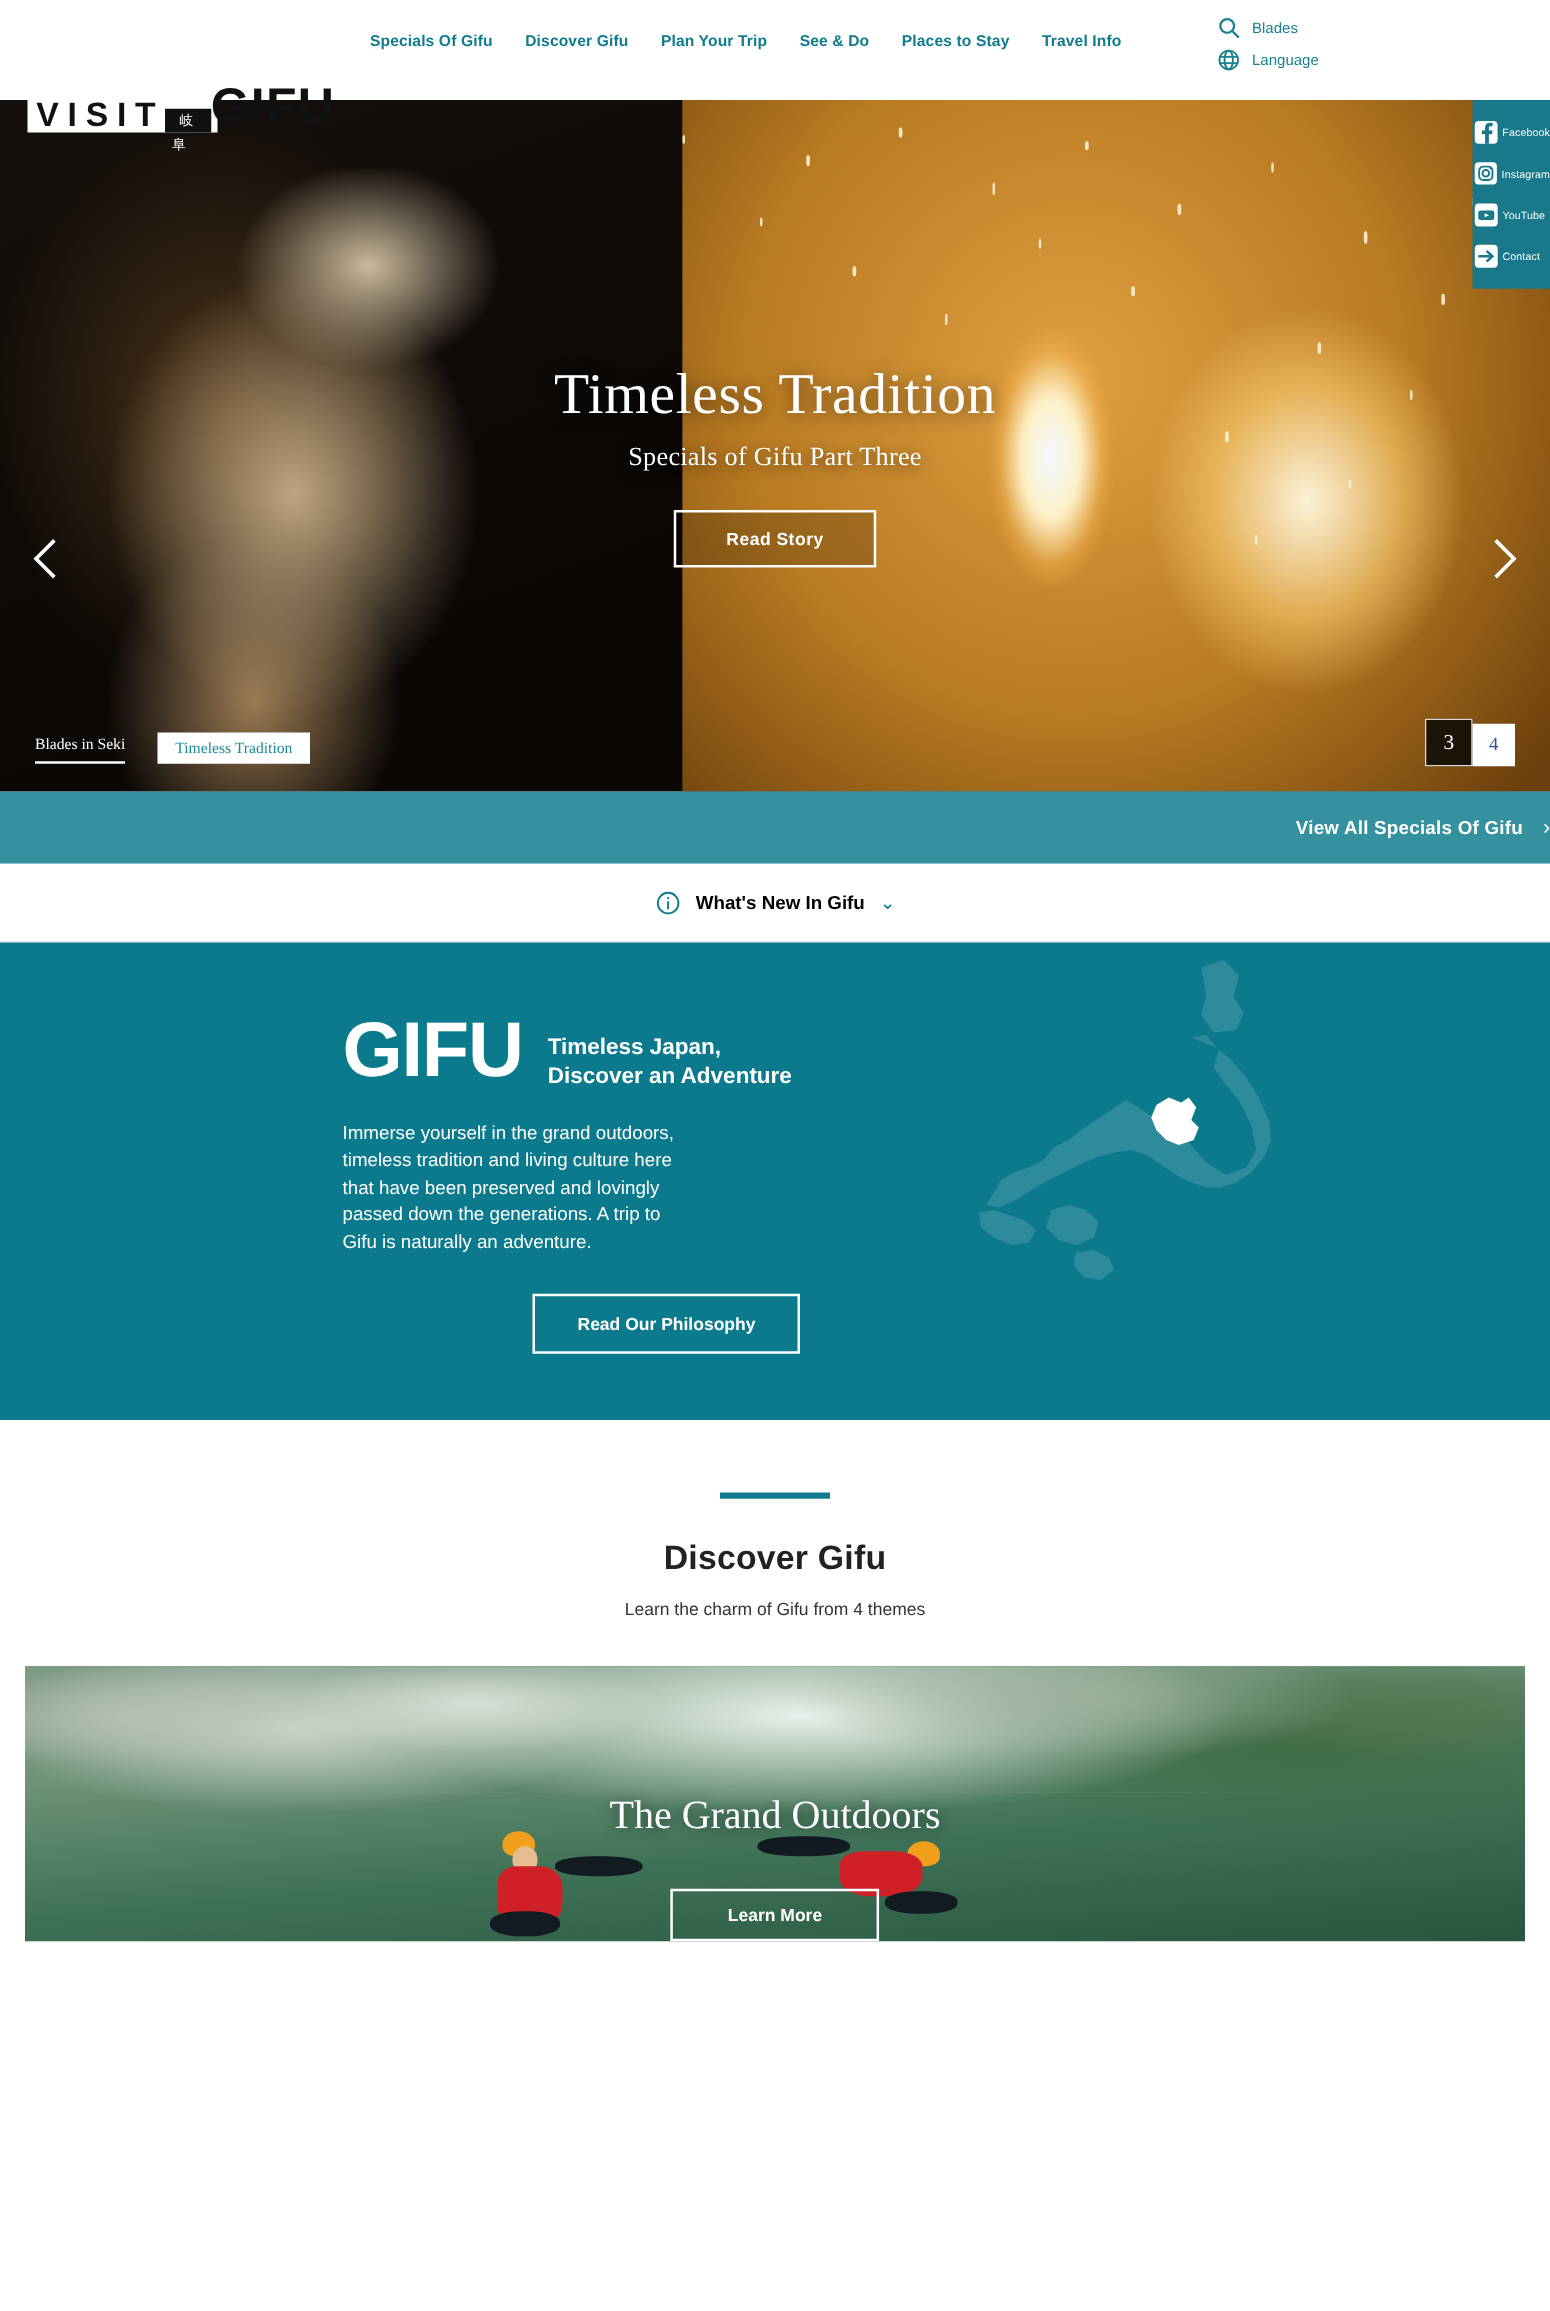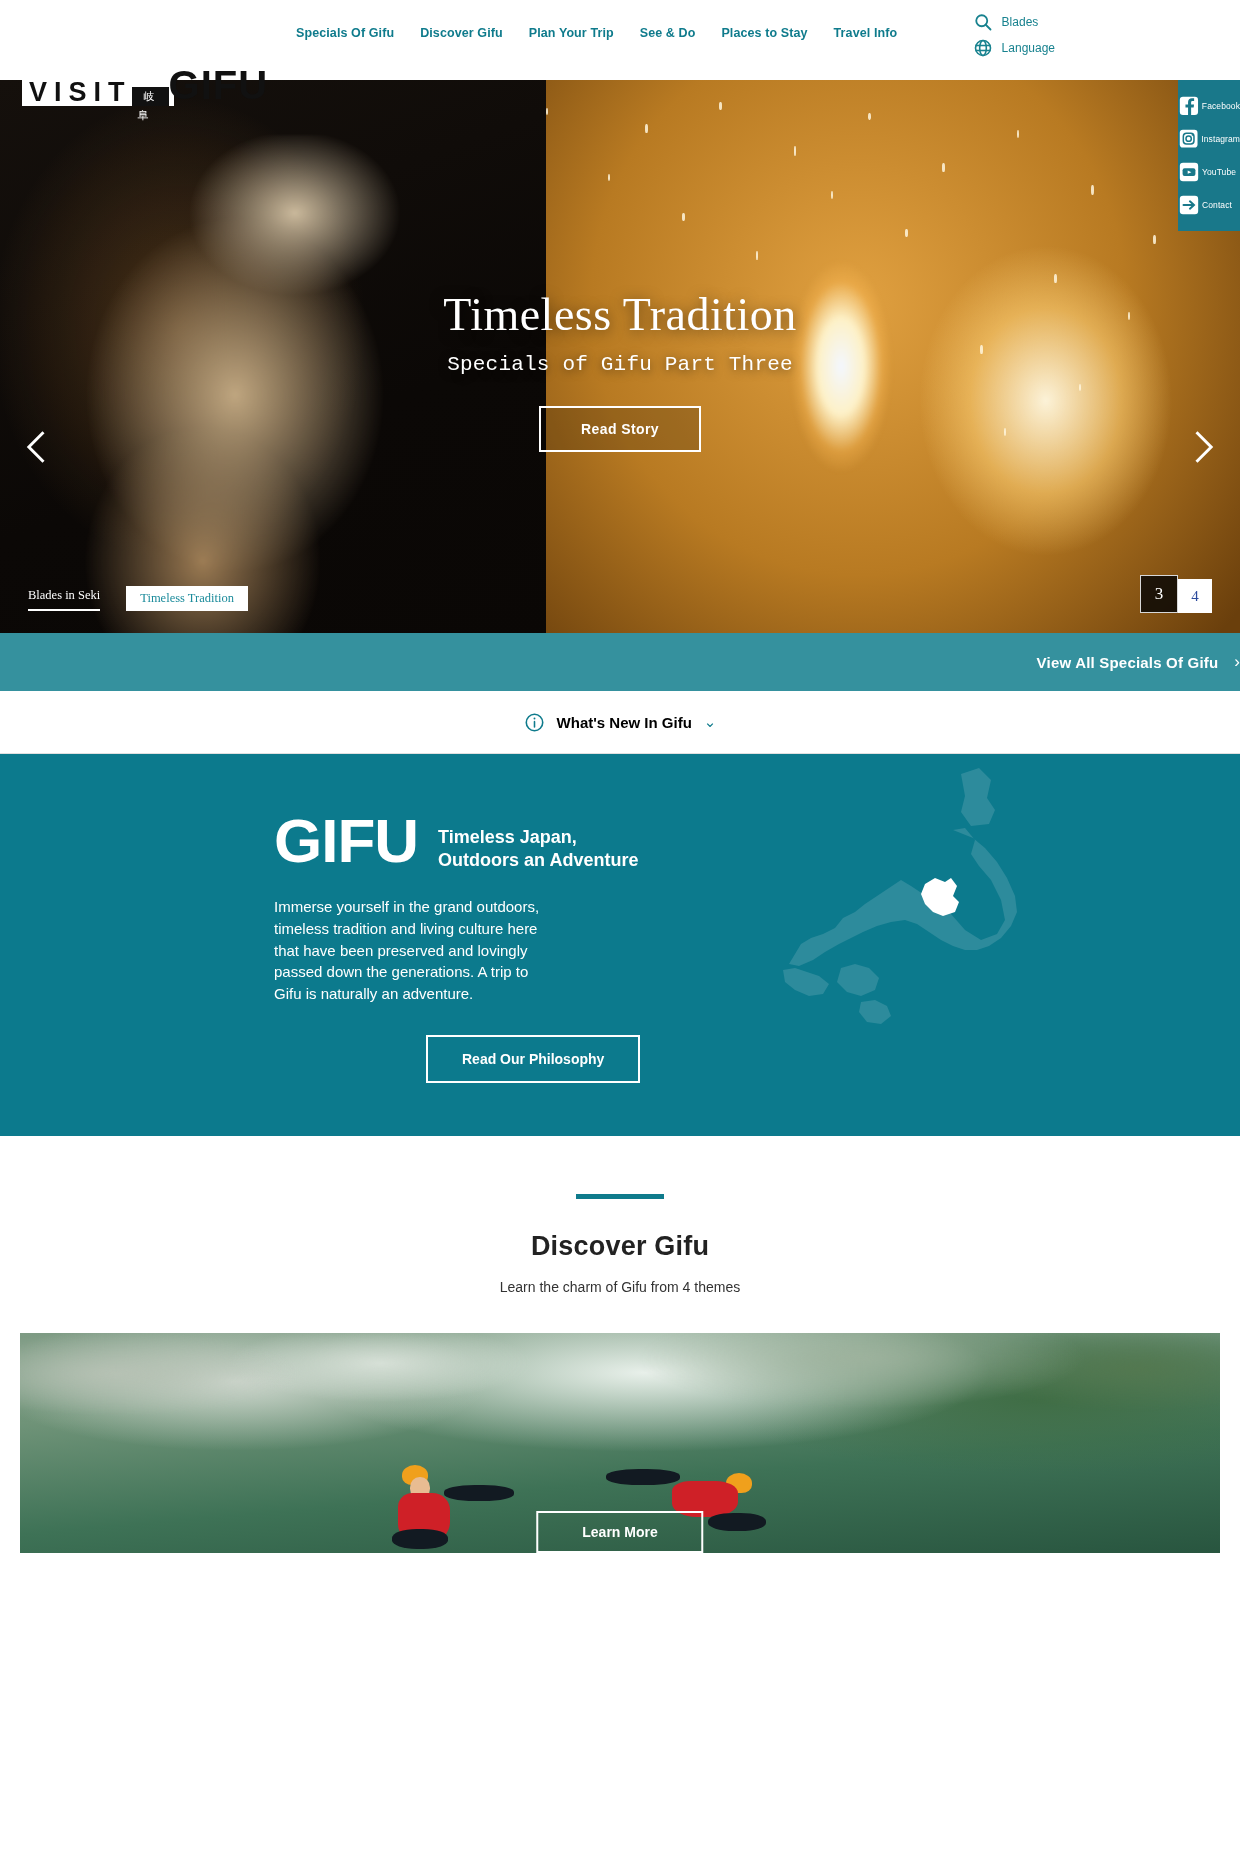--- a/index.html
+++ b/index.html
@@ -142,21 +142,21 @@
   }
   .hero-title {
     font-family: "Liberation Serif", serif;
     font-size: 46px;
     color: #fff;
     font-weight: 400;
     letter-spacing: .5px;
     text-shadow: 0 2px 14px rgba(0,0,0,.55);
   }
   .hero-sub {
-    font-family: Liberation Mono, monospace;
+    font-family: Liberation Serif, serif;
     font-size: 21px;
     color: #fff;
     margin-top: 12px;
     letter-spacing: .2px;
     text-shadow: 0 2px 10px rgba(0,0,0,.55);
   }
   .hero-btn {
     display: inline-block;
     margin-top: 30px;
     padding: 13px 40px;
@@ -502,21 +502,21 @@
           <path d="M160 130 L170 124 L180 128 L186 124 L192 132 L188 142 L194 148 L190 158 L178 162 L168 158 L160 150 L156 140 Z"></path>
         </g>
       </svg>
     </div>
 
     <div class="gifu-inner">
       <div class="gifu-row">
         <div class="gifu-word">GIFU</div>
         <div class="gifu-tag">
           <div>Timeless Japan,</div>
-          <div>Outdoors an Adventure</div>
+          <div>Discover an Adventure</div>
         </div>
       </div>
       <div class="gifu-para">Immerse yourself in the grand outdoors, timeless tradition and living culture here that have been preserved and lovingly passed down the generations. A trip to Gifu is naturally an adventure.</div>
       <div class="gifu-btn">Read Our Philosophy</div>
     </div>
   </div>
 
   <div class="discover">
     <div class="disc-rule"></div>
     <div class="disc-title">Discover Gifu</div>
@@ -531,20 +531,21 @@
         <span class="vest" style="left:6px;top:28px;"></span>
         <span class="suit" style="left:52px;top:20px;width:70px;height:16px;"></span>
         <span class="suit" style="left:0px;top:64px;width:56px;height:20px;"></span>
       </div>
       <div class="swim" style="left:648px;top:138px;">
         <span class="hat" style="left:58px;top:2px;"></span>
         <span class="vest" style="left:4px;top:10px;width:66px;height:36px;"></span>
         <span class="suit" style="left:-62px;top:-2px;width:74px;height:16px;"></span>
         <span class="suit" style="left:40px;top:42px;width:58px;height:18px;"></span>
       </div>
+      <div class="card-title">The Grand Outdoors</div>
       <div class="card-btn">Learn More</div>
     </div>
   </div>
 
   <div class="social">
     <div class="soc-item">
       <span class="soc-ico">
         <svg viewBox="0 0 24 24">
             <rect x="2" y="2" width="20" height="20" rx="3.5" fill="#fff"></rect>
             <path d="M14.4 22V13.6h2.8l.4-3.3h-3.2V8.2c0-.95.26-1.6 1.63-1.6H17.7V3.66C17.4 3.62 16.37 3.5 15.2 3.5c-2.47 0-4.16 1.5-4.16 4.27v2.53H8.2v3.3h2.84V22z" fill="#19788a"></path>

